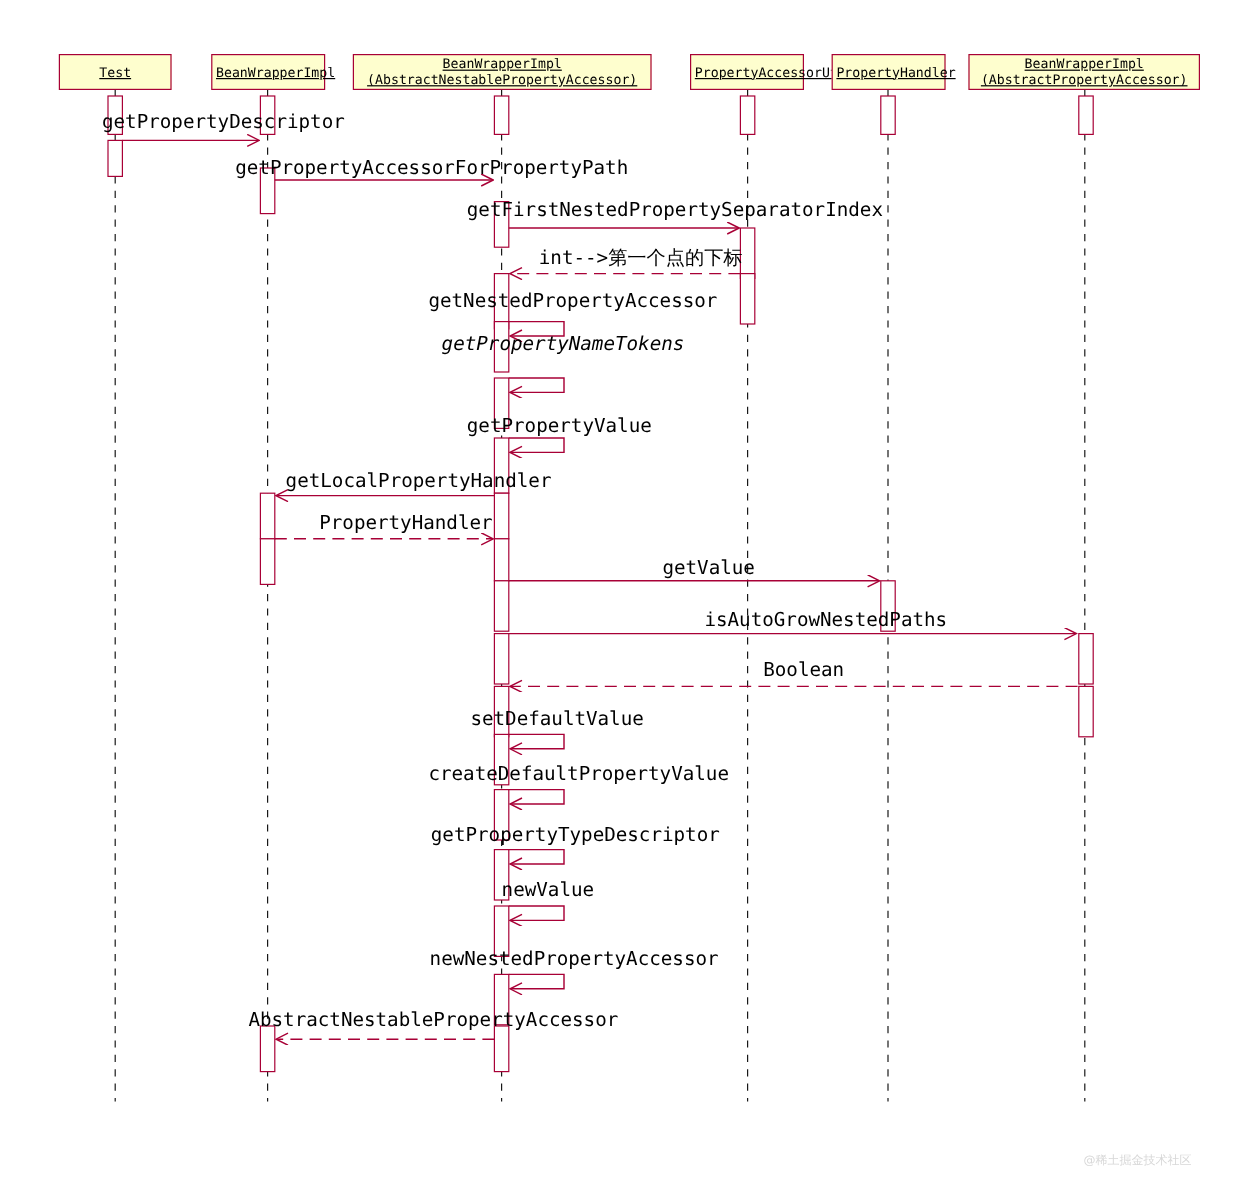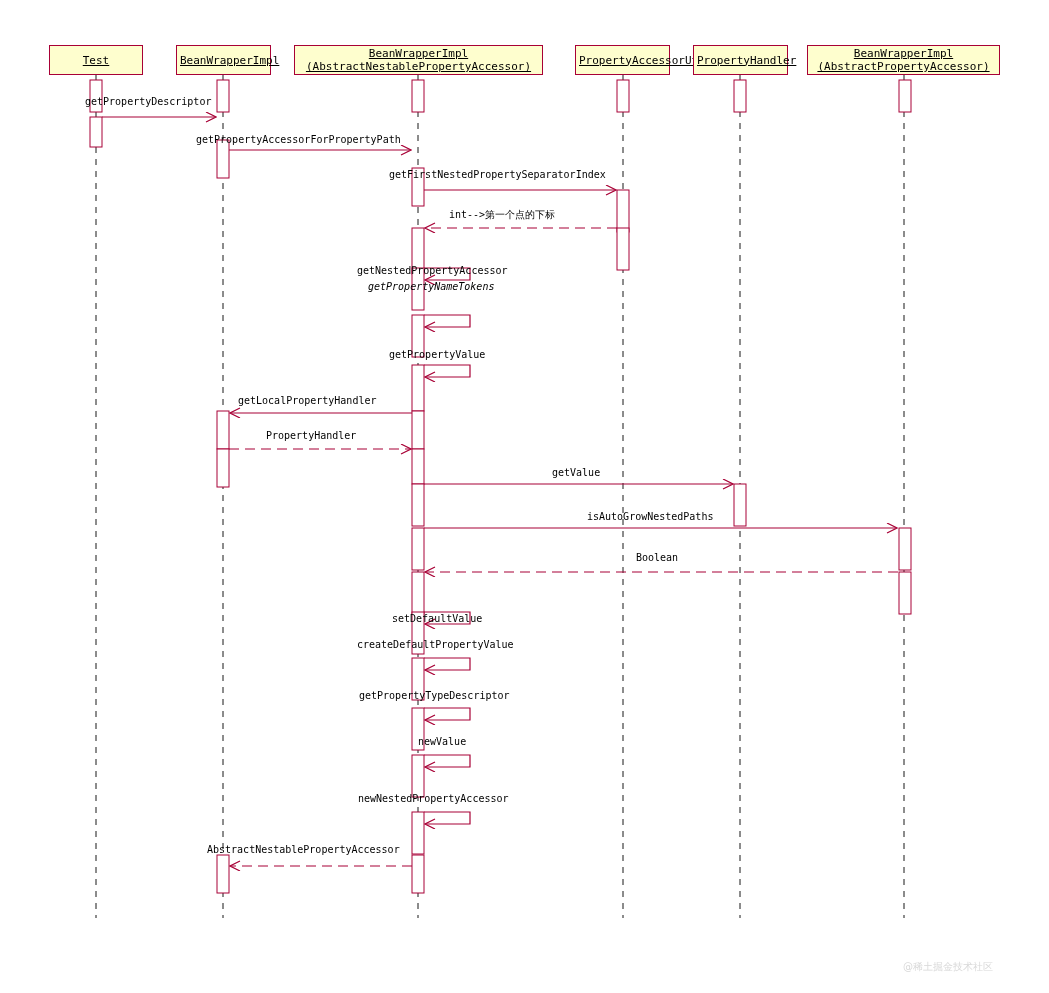--- a/index.html
+++ b/index.html
@@ -20,21 +20,21 @@
     font-size:11px;
     line-height:13px;
     letter-spacing:0px;
     padding:2px 3px;
   }
   .lifeline-box span{ text-decoration:underline; display:block; width:100%; }
   .msg-label{
     position:absolute;
     color:#000000;
     font-family:"DejaVu Sans Mono","Liberation Mono",monospace;
-    font-size:10px;
+    font-size:16px;
     line-height:13px;
     white-space:nowrap;
   }
   .watermark{
     position:absolute;
     color:#d8d8d8;
     font-family:"DejaVu Sans","Liberation Sans",sans-serif;
     font-size:10px;
     white-space:nowrap;
   }
@@ -150,29 +150,29 @@
           <span>BeanWrapperImpl</span>
           <span>(AbstractPropertyAccessor)</span>
         </div>
       </div>
     </div>
   <div id="labels">
       <div class="msg-label" style="left: 85px; top: 95px;">getPropertyDescriptor</div>
       <div class="msg-label" style="left: 196px; top: 133px;">getPropertyAccessorForPropertyPath</div>
       <div class="msg-label" style="left: 389px; top: 168px;">getFirstNestedPropertySeparatorIndex</div>
       <div class="msg-label" style="left: 449px; top: 208px;">int--&gt;第一个点的下标</div>
-      <div class="msg-label" style="left: 357px; top: 264px; text-align: center;">getNestedPropertyAccessor</div>
+      <div class="msg-label" style="left: 357px; top: 244px; text-align: center;">getNestedPropertyAccessor</div>
       <div class="msg-label" style="left: 368px; top: 280px; font-style: italic;">getPropertyNameTokens</div>
       <div class="msg-label" style="left: 389px; top: 348px;">getPropertyValue</div>
       <div class="msg-label" style="left: 238px; top: 394px;">getLocalPropertyHandler</div>
       <div class="msg-label" style="left: 266px; top: 429px;">PropertyHandler</div>
       <div class="msg-label" style="left: 552px; top: 466px;">getValue</div>
       <div class="msg-label" style="left: 587px; top: 510px;">isAutoGrowNestedPaths</div>
       <div class="msg-label" style="left: 636px; top: 551px;">Boolean</div>
-      <div class="msg-label" style="left: 392px; top: 592px; margin-top: 20px;">setDefaultValue</div>
+      <div class="msg-label" style="left: 392px; top: 592px;">setDefaultValue</div>
       <div class="msg-label" style="left: 357px; top: 638px;">createDefaultPropertyValue</div>
       <div class="msg-label" style="left: 359px; top: 689px;">getPropertyTypeDescriptor</div>
       <div class="msg-label" style="left: 418px; top: 735px;">newValue</div>
       <div class="msg-label" style="left: 358px; top: 792px;">newNestedPropertyAccessor</div>
       <div class="msg-label" style="left: 207px; top: 843px;">AbstractNestablePropertyAccessor</div>
     </div>
 
   <div class="watermark" id="watermark" style="left: 903px; top: 960px;">@稀土掘金技术社区</div>
 </div>
 

